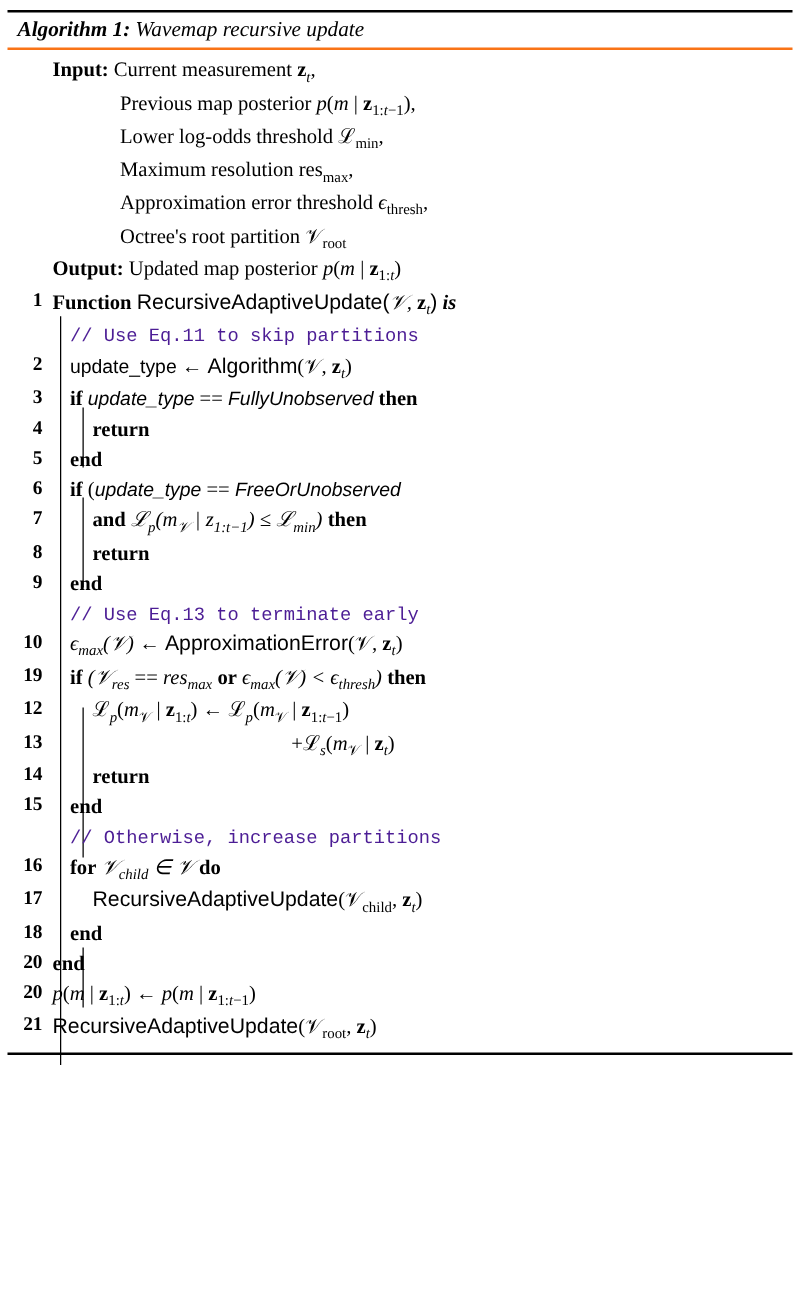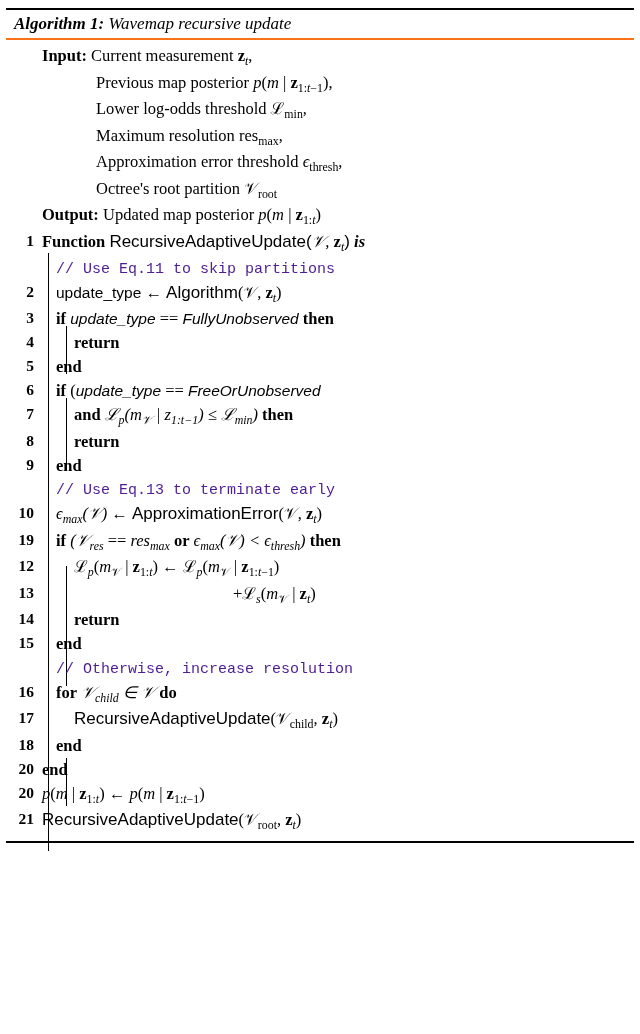--- a/index.html
+++ b/index.html
@@ -263,21 +263,21 @@
     <div class="row">
       <div class="lnum">15</div>
       <div class="content indent1">
         <span class="kw">end</span>
       </div>
     </div>
 
     <div class="row">
       <div class="lnum"></div>
       <div class="content indent1">
-        <span class="comment">// Otherwise, increase resolution</span>
+        <span class="comment">// Otherwise, increase partitions</span>
       </div>
     </div>
 
     <div class="row">
       <div class="lnum">16</div>
       <div class="content indent1">
         <span class="kw">for</span>
         <span class="it"> 𝒱<sub>child</sub></span>
         <span class="it"> ∈ </span>
         <span class="it">𝒱</span>

